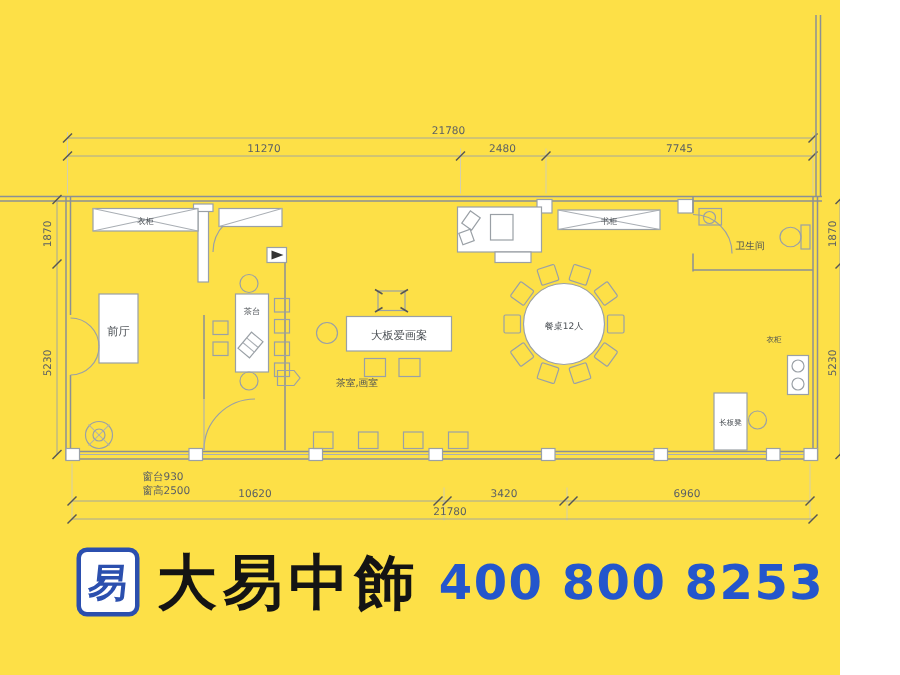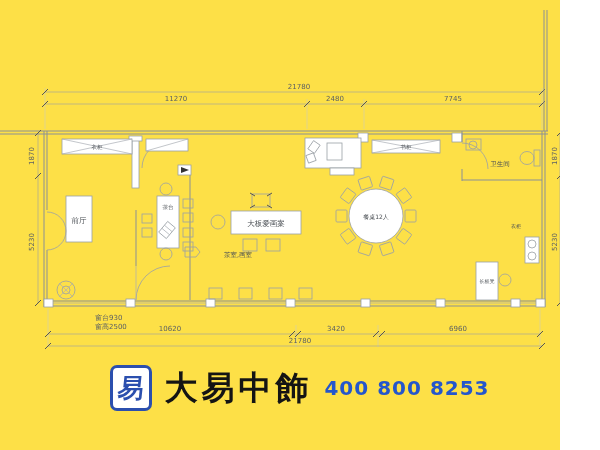--- a/index.html
+++ b/index.html
@@ -14,24 +14,24 @@
   .ext{stroke:#c6cacd;stroke-width:0.5;fill:none;}
   .tick{stroke:#555;stroke-width:1;}
   text.dim{fill:#5a5f64;font-size:7px;font-family:"DejaVu Sans",sans-serif;}
   text.lbl{fill:#4a4f54;font-family:"DejaVu Sans",sans-serif;}
   .footer{position:absolute;left:0;top:358px;width:600px;height:60px;
           display:flex;align-items:center;justify-content:center;gap:12px;}
   .logo{width:36px;height:40px;border:3px solid #2b4fae;border-radius:7px;
         display:flex;align-items:center;justify-content:center;background:#fff;}
   .logo-char{color:#2b4fae;font-size:26px;font-weight:bold;transform:skewX(-6deg);
              font-family:"DejaVu Serif","Liberation Serif",serif;}
-  .brand{color:#141414;font-size:33px;font-weight:bold;letter-spacing:4px;
+  .brand{color:#141414;font-size:40px;font-weight:bold;letter-spacing:4px;
          font-family:"DejaVu Serif","Liberation Serif",serif;}
   .hotline{color:#8c1f1f;font-size:26px;font-weight:bold;}
-  .phone{color:#2456cc;font-size:20px;font-weight:bold;letter-spacing:1px;}
+  .phone{color:#2456cc;font-size:32px;font-weight:bold;letter-spacing:1px;}
 </style>
 </head>
 <body>
 
 <div id="stage">
 <svg width="600" height="355" viewBox="0 0 600 355">
 
   <g>
     <line class="ext" x1="45" y1="88" x2="45" y2="129"></line>
     <line class="ext" x1="307" y1="99" x2="307" y2="129"></line>

